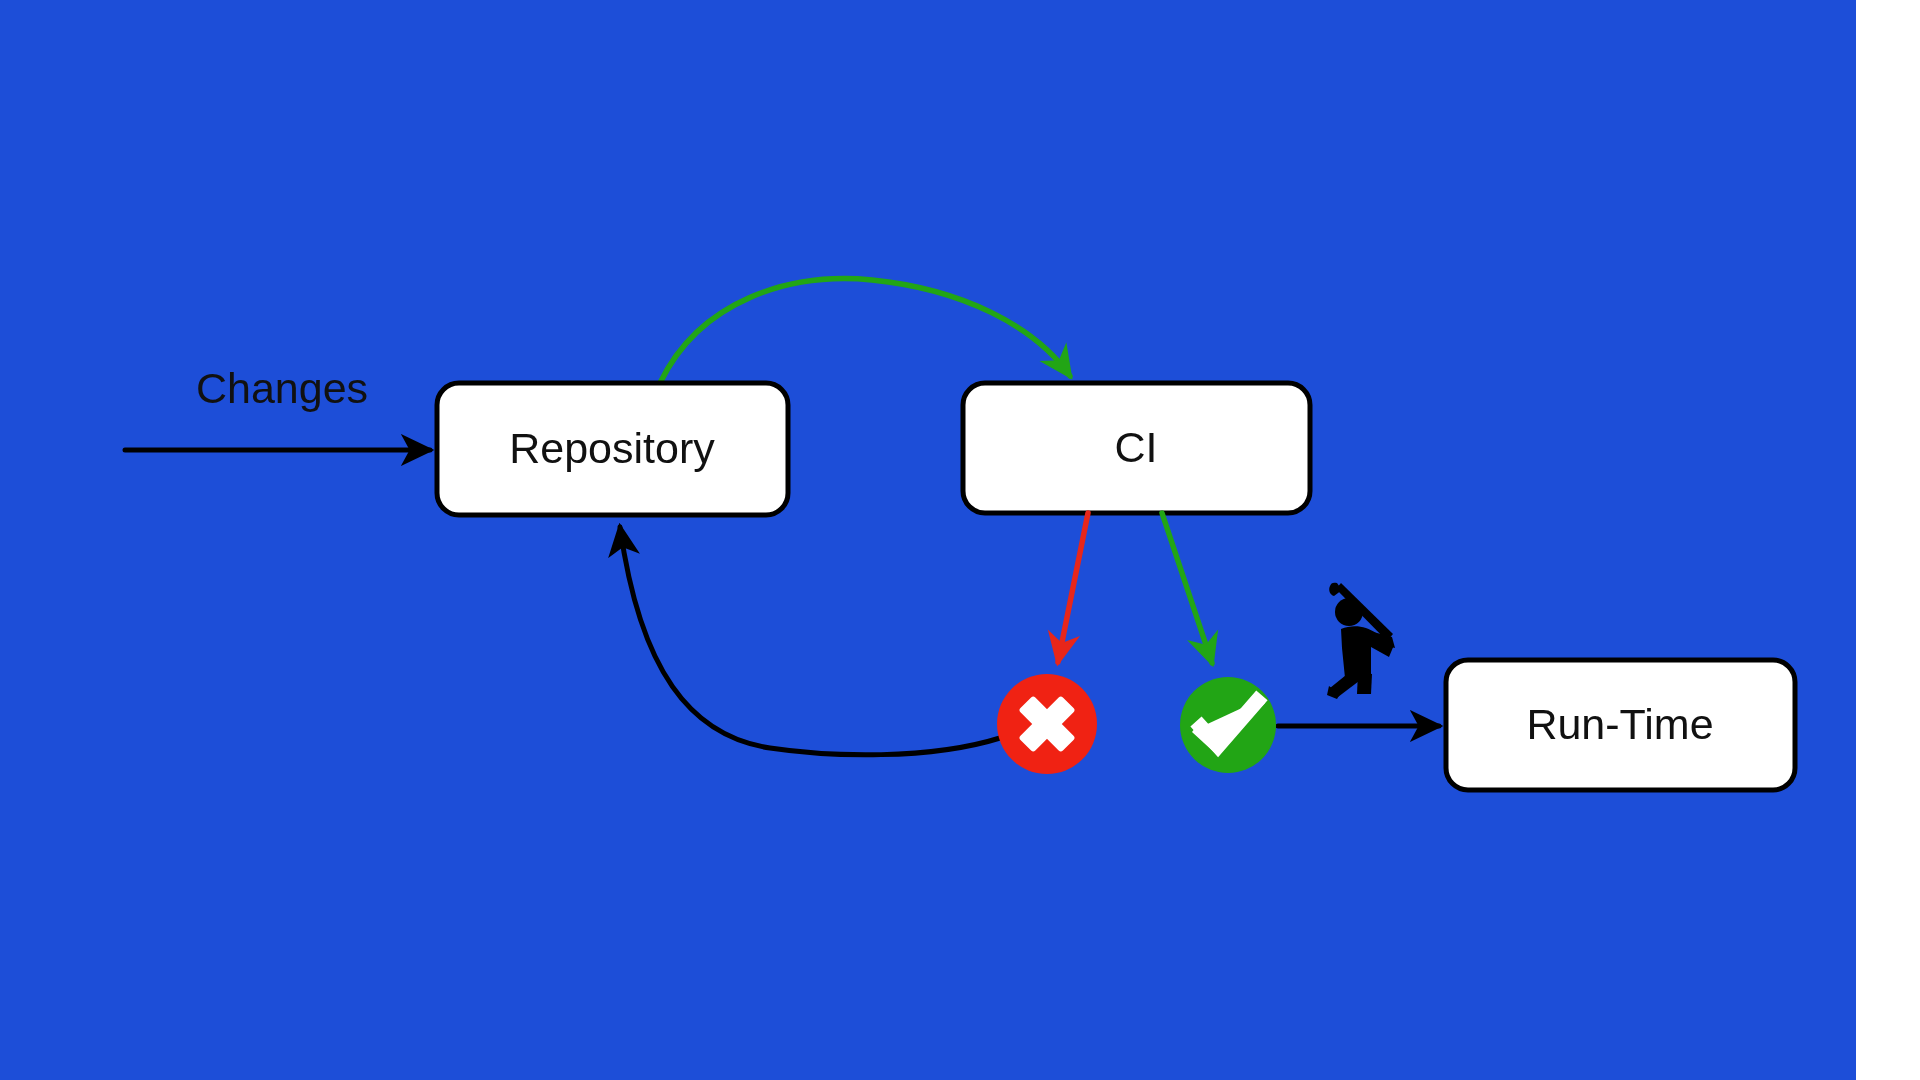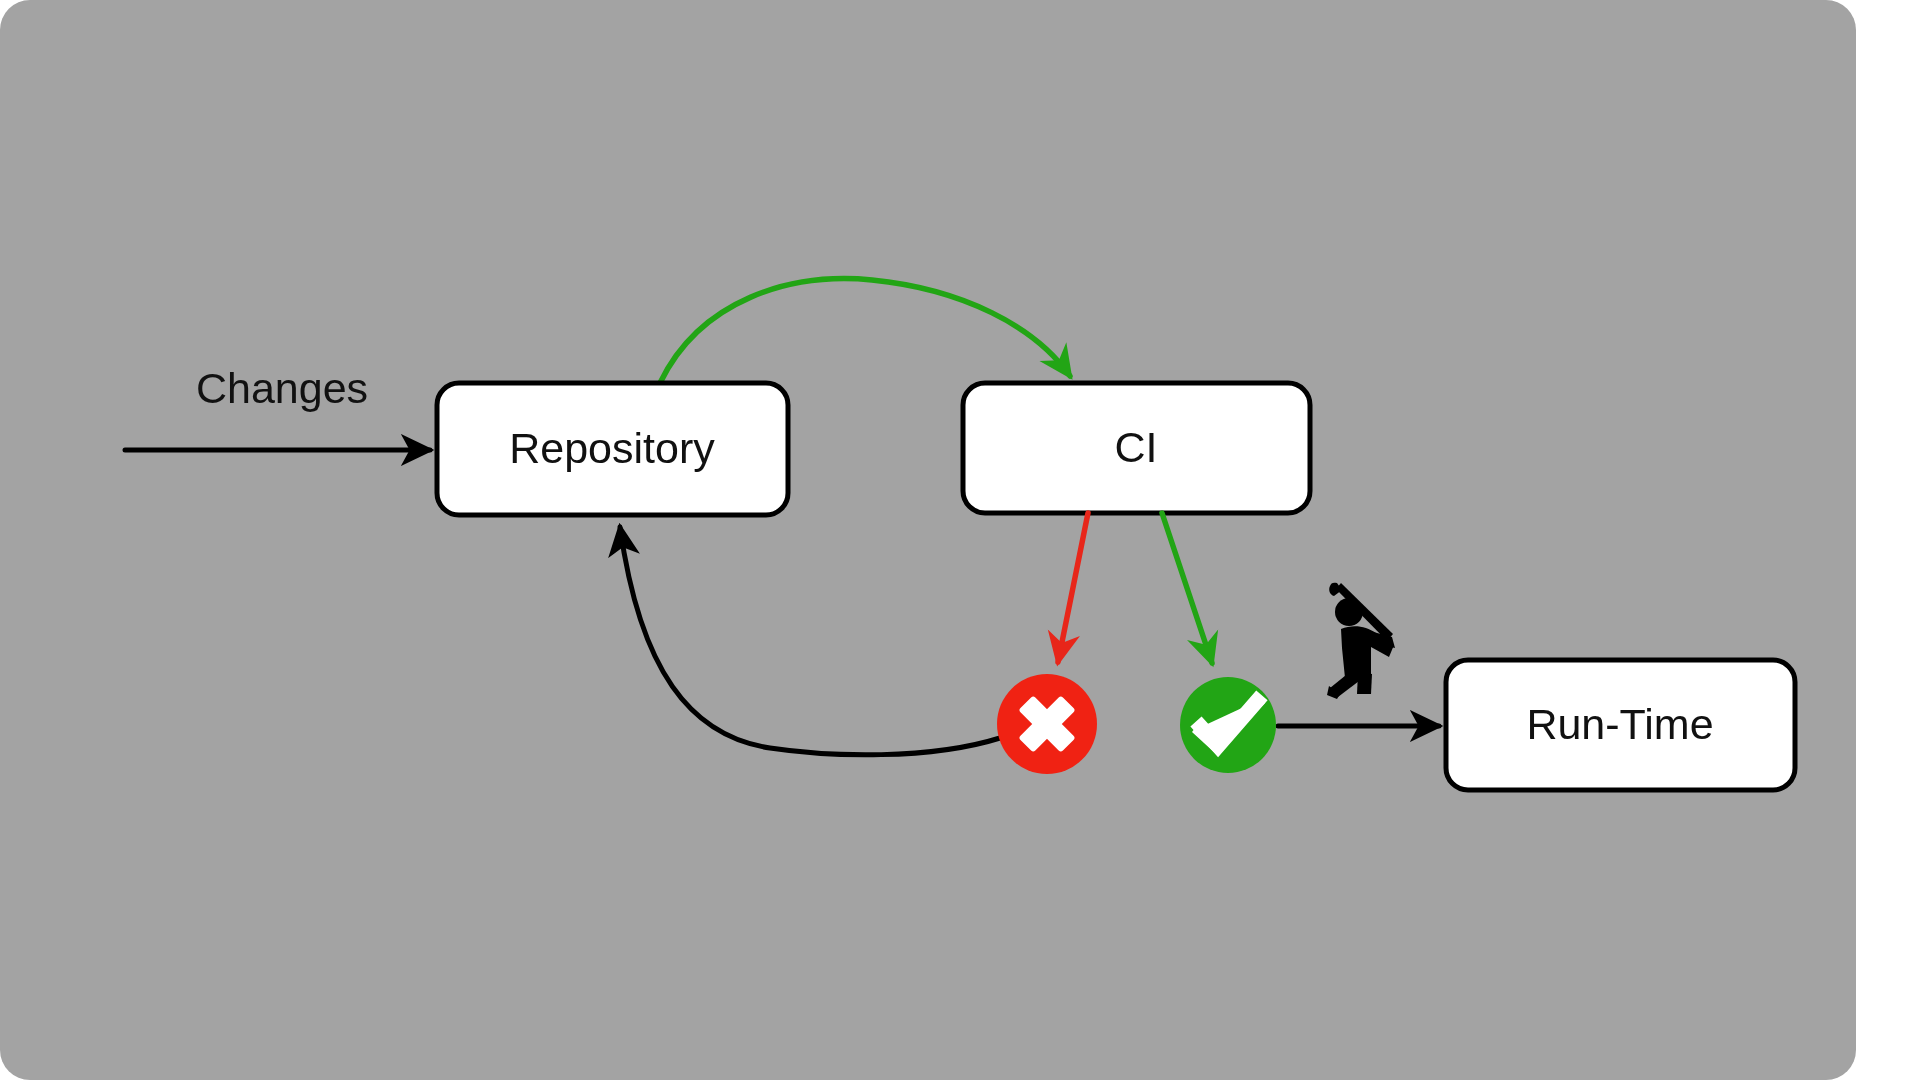--- a/index.html
+++ b/index.html
@@ -11,22 +11,21 @@
   body {
     width: 1920px;
     height: 1080px;
     overflow: hidden;
     font-family: "Liberation Sans", sans-serif;
   }
   #canvas-root {
     position: relative;
     width: 1856px;
     height: 1080px;
-    background: #a3a3a3;
-    border-radius: 30px;
+    background: #1d4ed8;
   }
   #diagram-svg {
     position: absolute;
     left: 0;
     top: 0;
     width: 1920px;
     height: 1080px;
     display: block;
   }
   .node-label {

